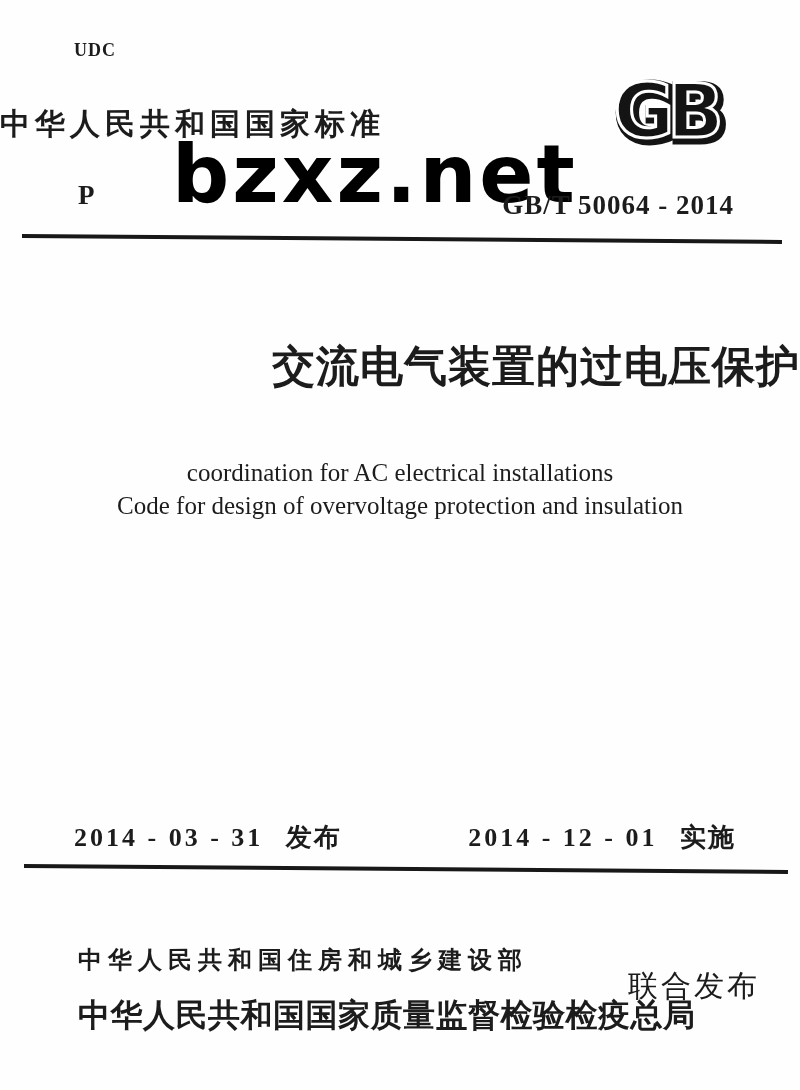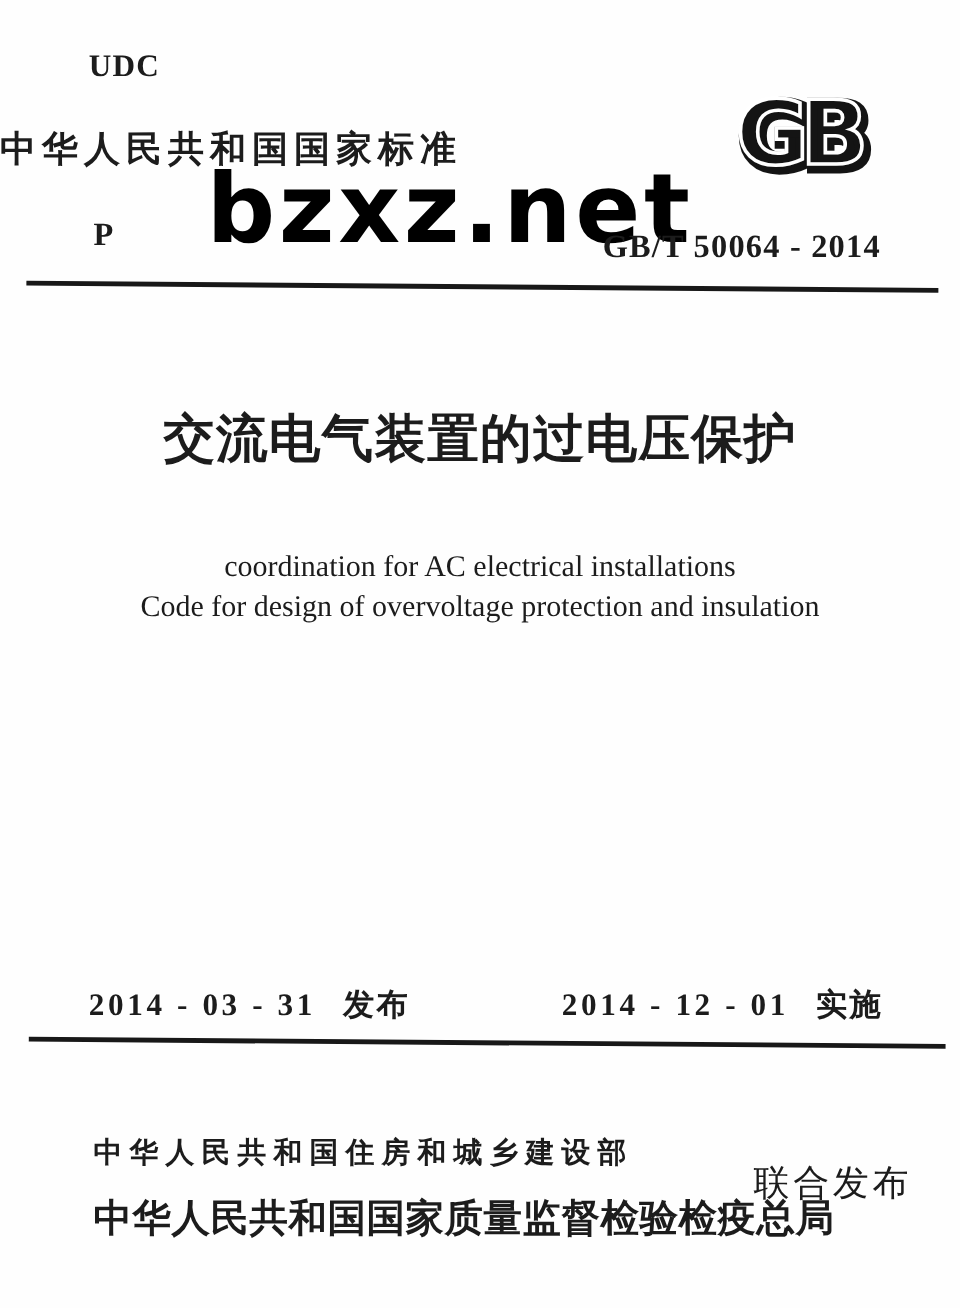--- a/index.html
+++ b/index.html
@@ -31,21 +31,21 @@
   }
 
   .content { position: absolute; inset: 0; z-index: 1; }
 
   
   .udc {
     position: absolute;
     left: 74px; top: 40px;
     font-family: "Liberation Serif", serif;
     font-weight: bold;
-    font-size: 26px;
+    font-size: 18px;
     letter-spacing: 1px;
   }
   .std-heading {
     position: absolute;
     left: 0; right: 40px; top: 104px;
     text-align: left;
     font-family: "Liberation Sans", "DejaVu Sans", sans-serif;
     font-weight: bold;
     font-size: 30px;
     letter-spacing: 5px;
@@ -77,21 +77,21 @@
     transform: rotate(0.45deg);
     transform-origin: left center;
   }
   .rule-top { left: 22px; top: 234px; width: 760px; height: 4px; }
   .rule-bottom { left: 24px; top: 864px; width: 764px; height: 4px; }
 
   
   .title-zh {
     position: absolute;
     left: 0; right: 0; top: 338px;
-    text-align: center;
+    text-align: right;
     font-family: "Liberation Serif", "DejaVu Serif", serif;
     font-weight: 600;
     font-size: 43px;
     line-height: 57px;
     letter-spacing: 1px;
   }
   .title-en {
     position: absolute;
     left: 0; right: 0; top: 456px;
     text-align: center;

